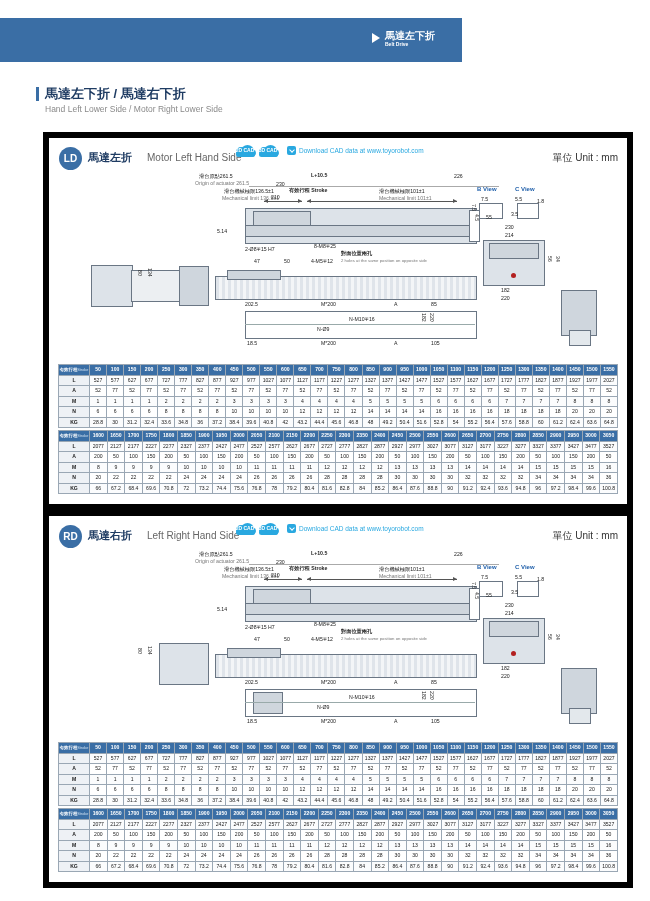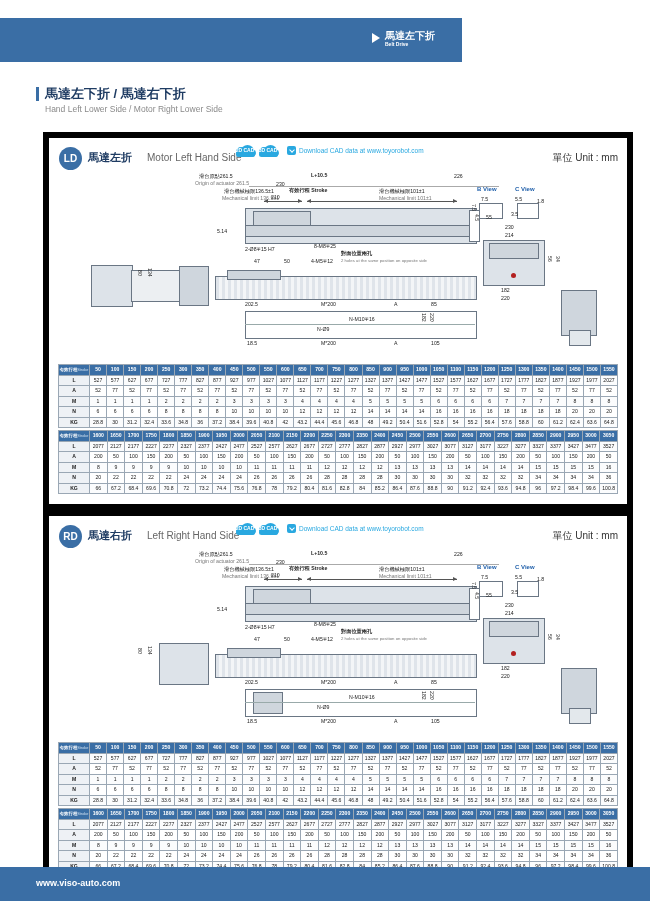--- a/index.html
+++ b/index.html
@@ -1138,17 +1138,14 @@
             <td>96</td>
             <td>97.2</td>
             <td>98.4</td>
             <td>99.6</td>
             <td>100.8</td>
           </tr>
         </tbody>
     </table>
   </div>
 
-  <div class="footbar">
-    <div class="url">www.viso-auto.com</div>
-  </div>
 
 </div>
 
 </body></html>

